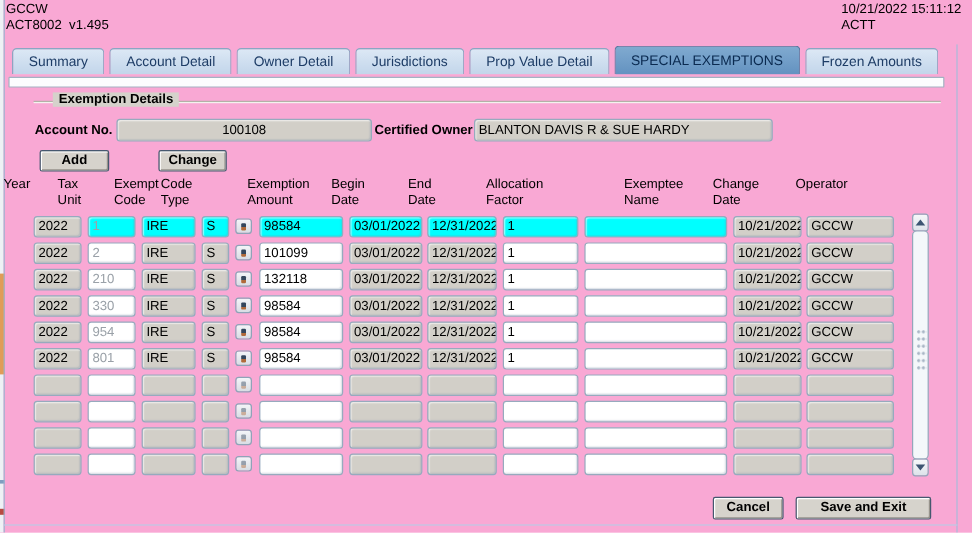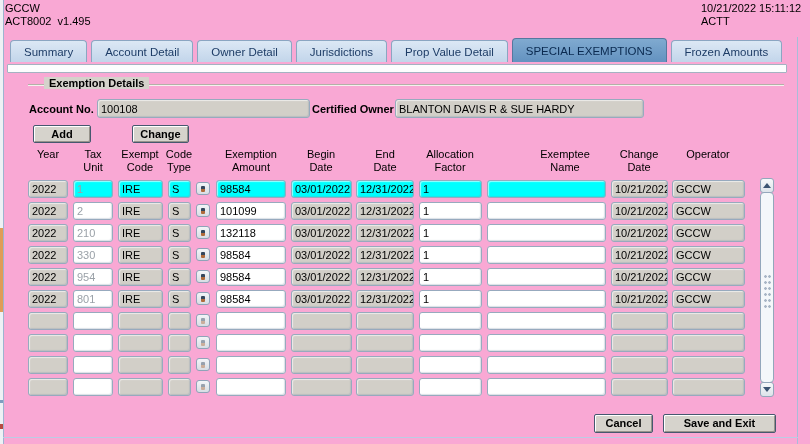--- a/index.html
+++ b/index.html
@@ -34,21 +34,21 @@
   .cell.sel{background:#00ffff;}
   .cell.dim{color:#9aa1a8;}
   .cell.tall{height:19px;padding-top:3px;}
   
   .lov{position:absolute;width:14px;height:13px;box-sizing:border-box;border:1px solid #8fa3b8;border-radius:3px;
     background:linear-gradient(#f3f5f8,#d8dde4);display:flex;align-items:center;justify-content:center;cursor:default;}
   .lov::after{content:"";width:4px;height:6px;border-radius:1px;
     background:linear-gradient(to bottom,#33465c 58%,#b06a3a 42%);}
   .lov.faded::after{opacity:.45;}
   
-  .hdr{position:absolute;width:90px;top:148px;text-align:center;line-height:13px;}
+  .hdr{position:absolute;width:90px;top:148px;line-height:13px;}
   
   .btn{position:absolute;box-sizing:border-box;background:#d6d3cc;border:1px solid #46586f;border-radius:2px;
     box-shadow:inset 1px 1px 0 #ffffff, inset -1px -1px 0 #97938b;
     font-weight:bold;font-size:11px;font-family:"Liberation Sans",sans-serif;
     text-align:center;padding-top:2px;cursor:default;}
   
   .sb{left:760px;top:178px;width:14px;height:219px;}
   .sb-btn{position:absolute;left:0;width:14px;height:15px;box-sizing:border-box;border:1px solid #93a7bb;border-radius:3px;
     background:linear-gradient(#f6f8fa,#dde3ea);display:flex;align-items:center;justify-content:center;cursor:default;}
   .sb-up{top:0;} .sb-down{top:204px;}
@@ -107,21 +107,21 @@
         <span>Frozen Amounts</span>
       </div>
   </div>
 
   <div class="abs canvas-strip"></div>
 
   <div class="abs group-line"></div>
   <div class="abs group-title">Exemption Details</div>
 
   <div class="abs lbl" style="left:29px;top:103px;">Account No.</div>
-  <div class="cell tall" style="left:97px;top:99px;width:213px;">100108</div>
+  <div class="cell tall" style="left:97px;top:99px;width:213px;text-align:center;">100108</div>
   <div class="abs lbl" style="left:312px;top:103px;">Certified Owner</div>
   <div class="cell tall" style="left:395px;top:99px;width:249px;">BLANTON DAVIS R &amp; SUE HARDY</div>
 
   <div class="btn" style="left:33px;top:125px;width:58px;height:18px;">Add</div>
   <div class="btn" style="left:132px;top:125px;width:57px;height:18px;">Change</div>
 
   <div id="grid">
       <div class="hdr" style="left: 3px;">
         <div></div>
         <div>Year</div>

